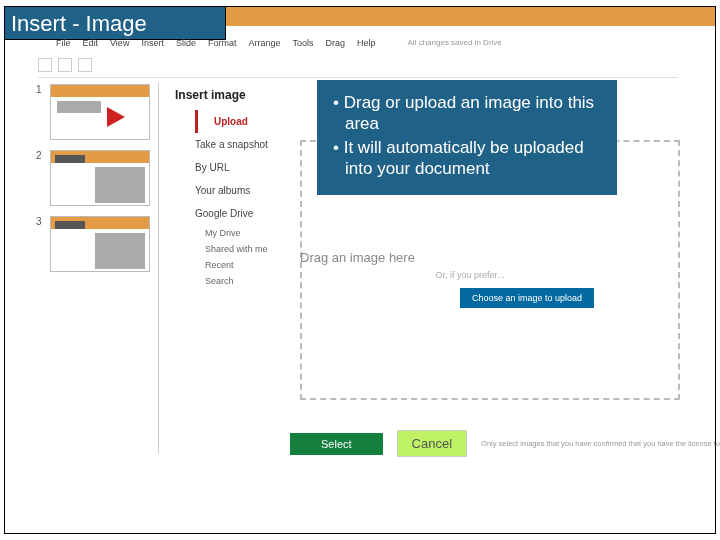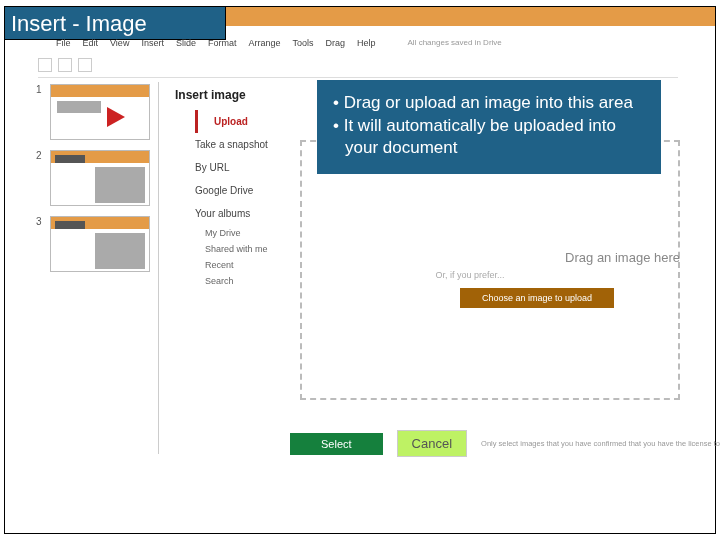--- a/index.html
+++ b/index.html
@@ -18,28 +18,28 @@
   .thumb { width: 100px; height: 56px; border: 1px solid #bbb; background: #fff; position: relative; }
   .thumb-orange { position: absolute; top: 0; left: 0; right: 0; height: 12px; background: #e49b47; }
   .thumb-bar { position: absolute; background: #aaa; }
   .red-tri { position: absolute; top: 22px; left: 56px; width: 0; height: 0; border-left: 18px solid #c22; border-top: 10px solid transparent; border-bottom: 10px solid transparent; }
   .modal-title { position: absolute; top: 88px; left: 175px; font-size: 12px; font-weight: bold; color: #222; }
   .modal-sidebar { position: absolute; top: 110px; left: 195px; width: 90px; font-size: 10px; color: #444; }
   .modal-sidebar .sb-item { padding: 6px 0; }
   .modal-sidebar .sb-item.selected { color: #b22; font-weight: bold; border-left: 3px solid #b22; padding-left: 16px; }
   .modal-sidebar .sb-sub { font-size: 9px; color: #666; padding: 3px 0 3px 10px; }
   .drop-zone { position: absolute; top: 140px; left: 300px; width: 380px; height: 260px; border: 2px dashed #bbb; }
-  .drop-text { position: absolute; top: 250px; left: 300px; width: 380px; text-align: right; color: #888; font-size: 13px; }
+  .drop-text { position: absolute; top: 250px; left: 300px; width: 380px; text-align: left; color: #888; font-size: 13px; }
   .drop-sub { position: absolute; top: 270px; left: 300px; width: 340px; text-align: center; color: #aaa; font-size: 9px; }
-  .choose-btn { position: absolute; top: 288px; left: 460px; background: #a16207; color: #fff; font-size: 9px; padding: 5px 22px; }
+  .choose-btn { position: absolute; top: 288px; left: 460px; background: #0369a1; color: #fff; font-size: 9px; padding: 5px 12px; }
   .bottom-bar { position: absolute; top: 430px; left: 290px; display: flex; align-items: center; gap: 14px; }
   .select-btn { background: #15803d; color: #fff; font-size: 11px; padding: 5px 31px; }
   .cancel-btn { background: #bef264; color: #555; font-size: 13px; padding: 5px 14px; border: 1px solid #ccc; }
   .disclaimer { font-size: 7.5px; color: #999; }
-  .callout { position: absolute; top: 80px; left: 317px; width: 344px; background: #1f6187; color: #fff; padding: 12px 16px 14px 16px; z-index: 5; }
+  .callout { position: absolute; top: 80px; left: 317px; width: 300px; background: #1f6187; color: #fff; padding: 12px 16px 14px 16px; z-index: 5; }
   .callout ul { list-style: none; }
   .callout li { font-size: 17px; line-height: 1.25; text-indent: -12px; padding-left: 12px; margin-bottom: 2px;}
   .callout li::before { content: "• "; }
   .vline { position: absolute; top: 82px; left: 158px; width: 1px; height: 372px; background: #ccc; }
 </style>
 </head>
 <body>
 
 <div class="orange-strip" data-interactable="false"></div>
 <div class="outer-border" data-interactable="false"></div>
@@ -94,22 +94,22 @@
     </div>
   </div>
 </div>
 
 <div class="modal-title" data-interactable="false">Insert image</div>
 
 <div class="modal-sidebar" data-interactable="false">
   <div class="sb-item selected" data-interactable="true">Upload</div>
   <div class="sb-item" data-interactable="true">Take a snapshot</div>
   <div class="sb-item" data-interactable="true">By URL</div>
+  <div class="sb-item" data-interactable="true">Your albums</div>
   <div class="sb-item" data-interactable="true">Google Drive</div>
-  <div class="sb-item" data-interactable="true">Your albums</div>
   <div class="sb-sub" data-interactable="true">My Drive</div>
   <div class="sb-sub" data-interactable="true">Shared with me</div>
   <div class="sb-sub" data-interactable="true">Recent</div>
   <div class="sb-sub" data-interactable="true">Search</div>
 </div>
 
 <div class="drop-zone" data-interactable="true"></div>
 <div class="drop-text" data-interactable="false">Drag an image here</div>
 <div class="drop-sub" data-interactable="false">Or, if you prefer...</div>
 <div class="choose-btn" data-interactable="true">Choose an image to upload</div>

